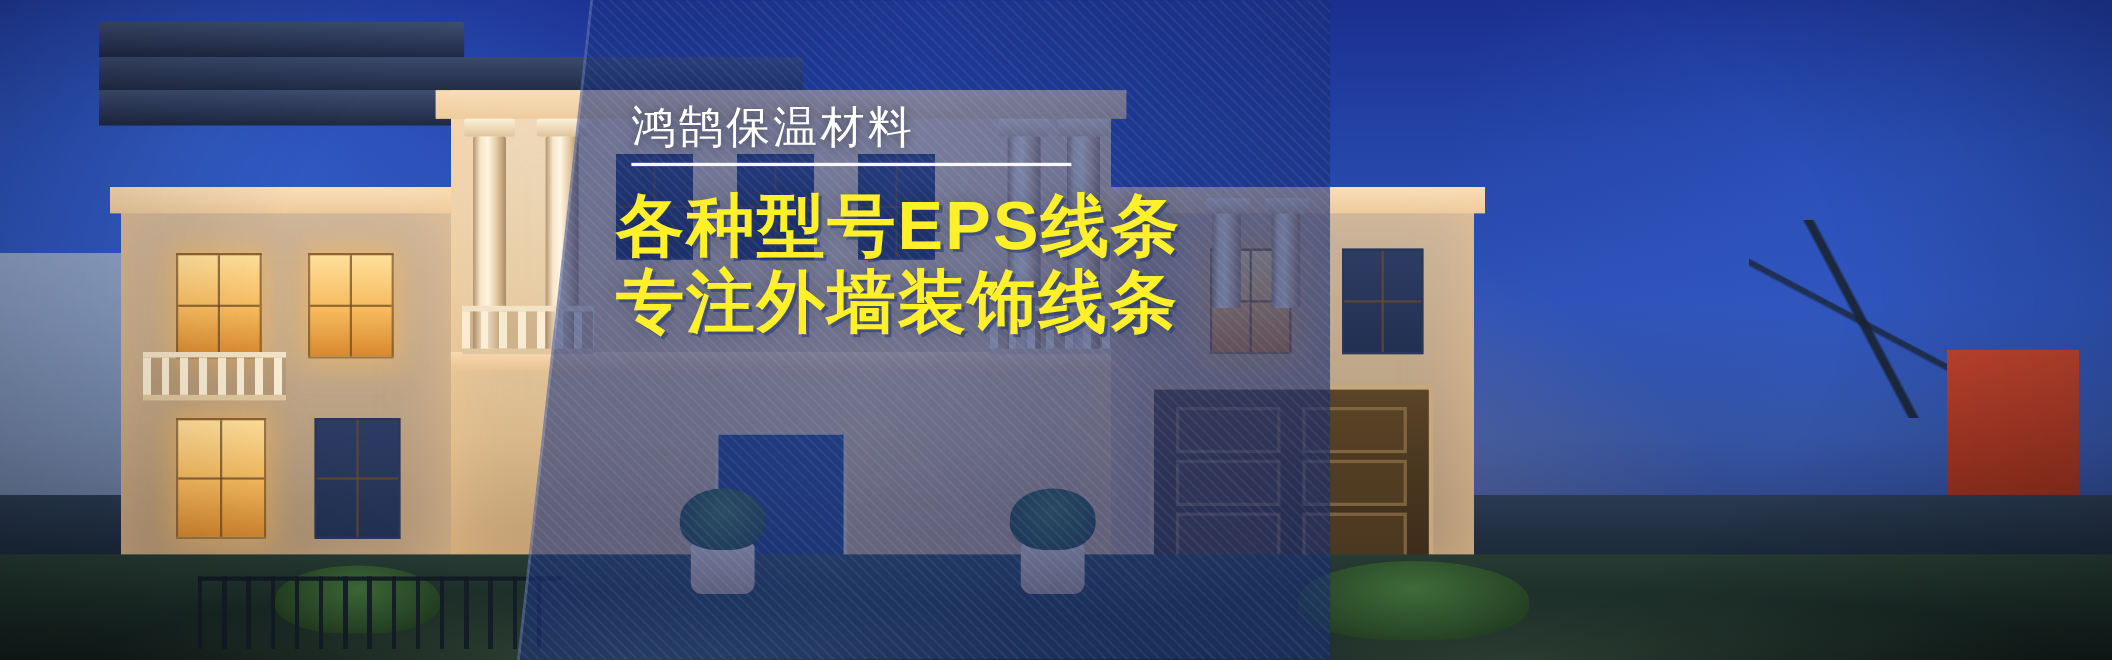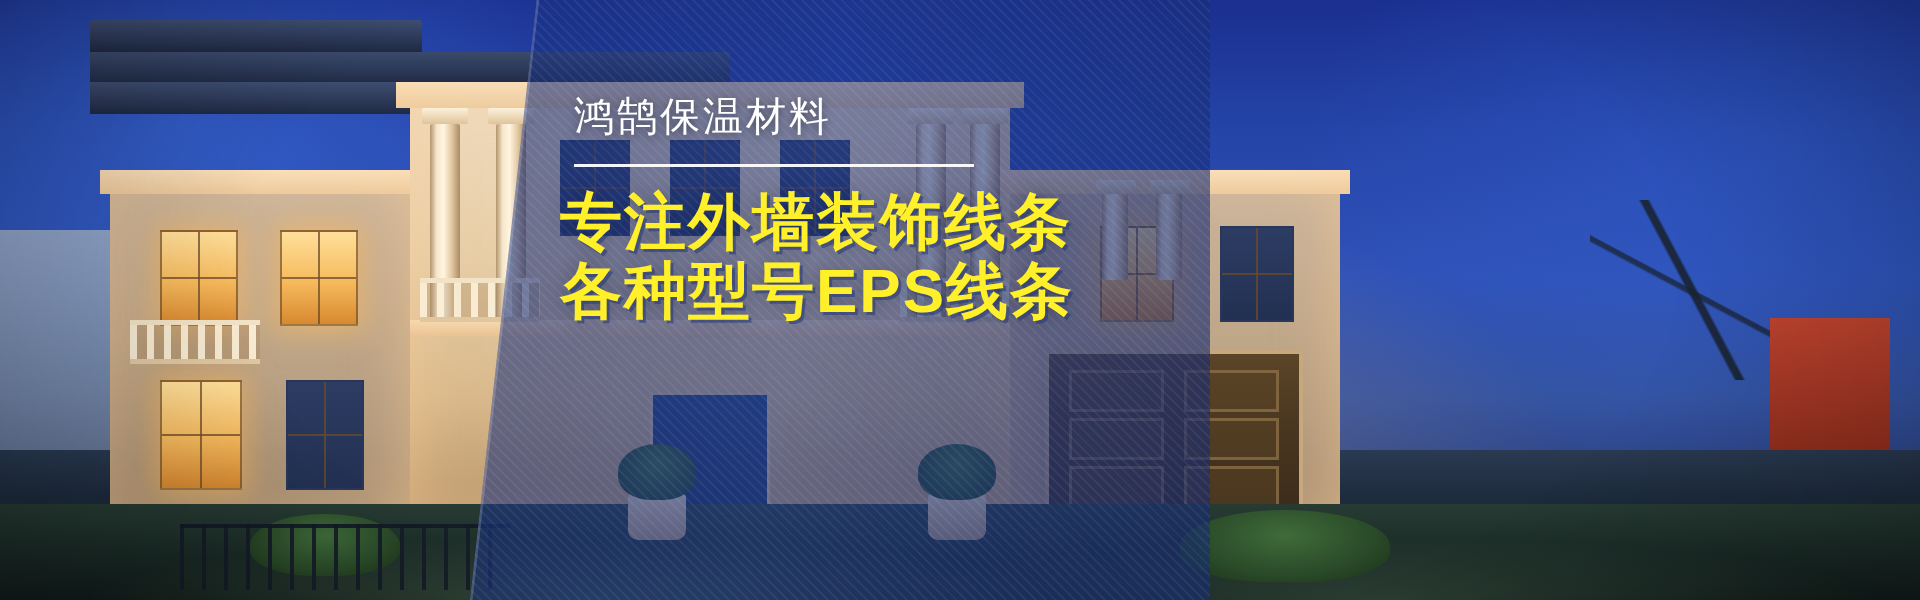--- a/index.html
+++ b/index.html
@@ -227,21 +227,21 @@
   .copy {
     position: absolute; left: 560px; top: 96px; width: 680px; z-index: 6;
     text-align: left;
   }
   .brand {
     font-size: 40px; line-height: 1;
     color: #ffffff;
     letter-spacing: 3px;
     font-weight: 400;
     text-shadow: 0 2px 10px rgba(0,0,0,0.45);
-    margin: 0 0 28px 14px;
+    margin: 0 0 12px 14px;
   }
   .divider {
     width: 400px; height: 3px; background: #ffffff;
     margin: 0 0 22px 14px; opacity: 0.95;
   }
   .headline {
     font-size: 62px; line-height: 1.08;
     font-weight: 700; color: #fff02a;
     letter-spacing: 2px;
     margin: 0 0 2px 0;
@@ -375,18 +375,18 @@
   <div class="fence"></div>
 
   <div class="panel">
     <div class="panel-hatch"></div>
   </div>
   <div class="panel-edge"></div>
 
   <div class="copy">
     <div class="brand">鸿鹄保温材料</div>
     <div class="divider"></div>
+    <div class="headline">各种型号EPS线条</div>
     <div class="headline">专注外墙装饰线条</div>
-    <div class="headline">各种型号EPS线条</div>
   </div>
 
   <div class="vignette"></div>
 </div>
 
 </body></html>

